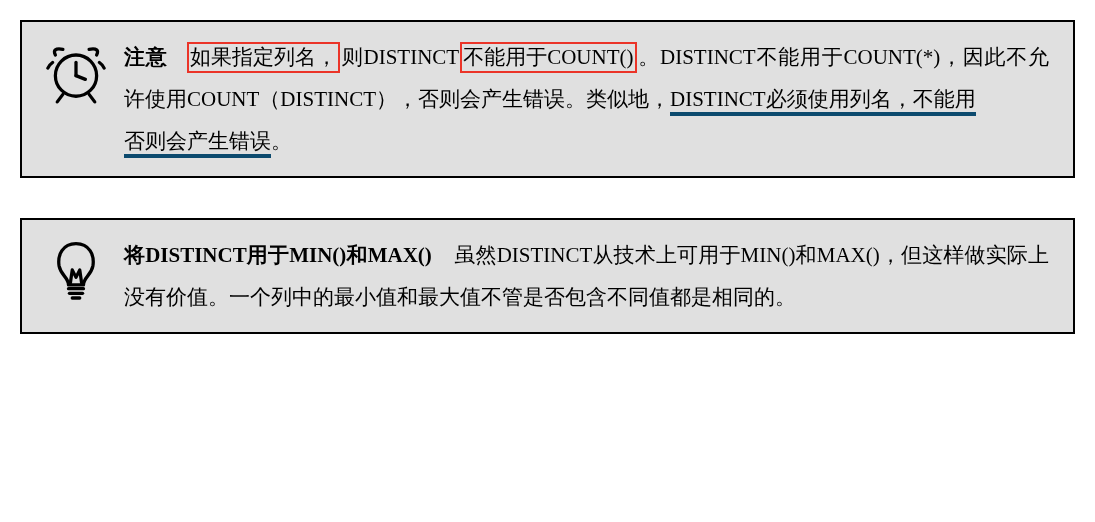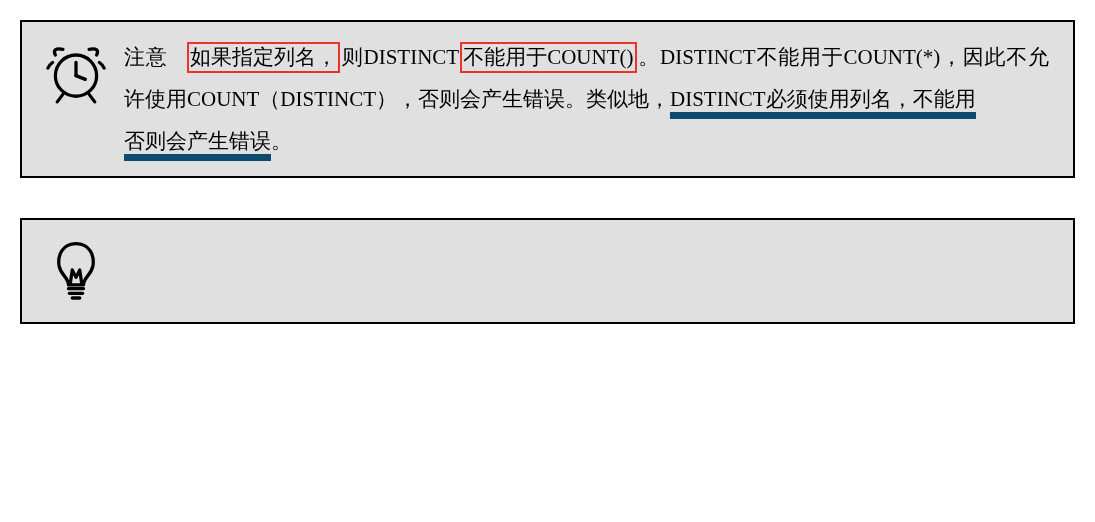--- a/index.html
+++ b/index.html
@@ -25,32 +25,32 @@
       width: 60px;
       height: 70px;
       margin-top: 4px;
     }
     .callout-content {
       flex: 1;
       text-align: justify;
       text-justify: inter-ideograph;
     }
     .callout-title {
-      font-weight: 400;
+      font-weight: 700;
       margin-right: 0px;
     }
     .hl-box {
       border: 2px solid #eb3428;
       padding: 1px 1px;
       margin: 0 1px;
       display: inline-block;
       line-height: 1.2;
     }
     .hl-underline {
-      border-bottom: 7px solid #0c4a6e;
+      border-bottom: 4px solid #0c4a6e;
       padding-bottom: 1px;
     }
     .sep-space { letter-spacing: 0.02em; }
   </style>
 </head>
 <body>
 
 <div class="callout-box">
   <div class="callout-icon">
     <svg viewBox="0 0 64 70" xmlns="http://www.w3.org/2000/svg">
@@ -86,13 +86,18 @@
         <path d="M 32 6 C 18 6 12 18 14 30 C 16 40 24 42 24 50 L 40 50 C 40 42 48 40 50 30 C 52 18 46 6 32 6 Z"></path>
 
         <path d="M 26 48 L 28 34 L 32 42 L 36 34 L 38 48"></path>
 
         <line x1="24" y1="54" x2="40" y2="54"></line>
         <line x1="25" y1="59" x2="39" y2="59"></line>
         <line x1="28" y1="64" x2="36" y2="64"></line>
       </g>
     </svg>
   </div>
+  <div class="callout-content">
+    <span class="callout-title">将DISTINCT用于MIN()和MAX()</span>
+    <span class="sep-space">&nbsp;&nbsp;</span>
+    <span>虽然DISTINCT从技术上可用于MIN()和MAX()，但这样做实际上没有价值。一个列中的最小值和最大值不管是否包含不同值都是相同的。</span>
+  </div>
 </div>
 
 </body></html>

